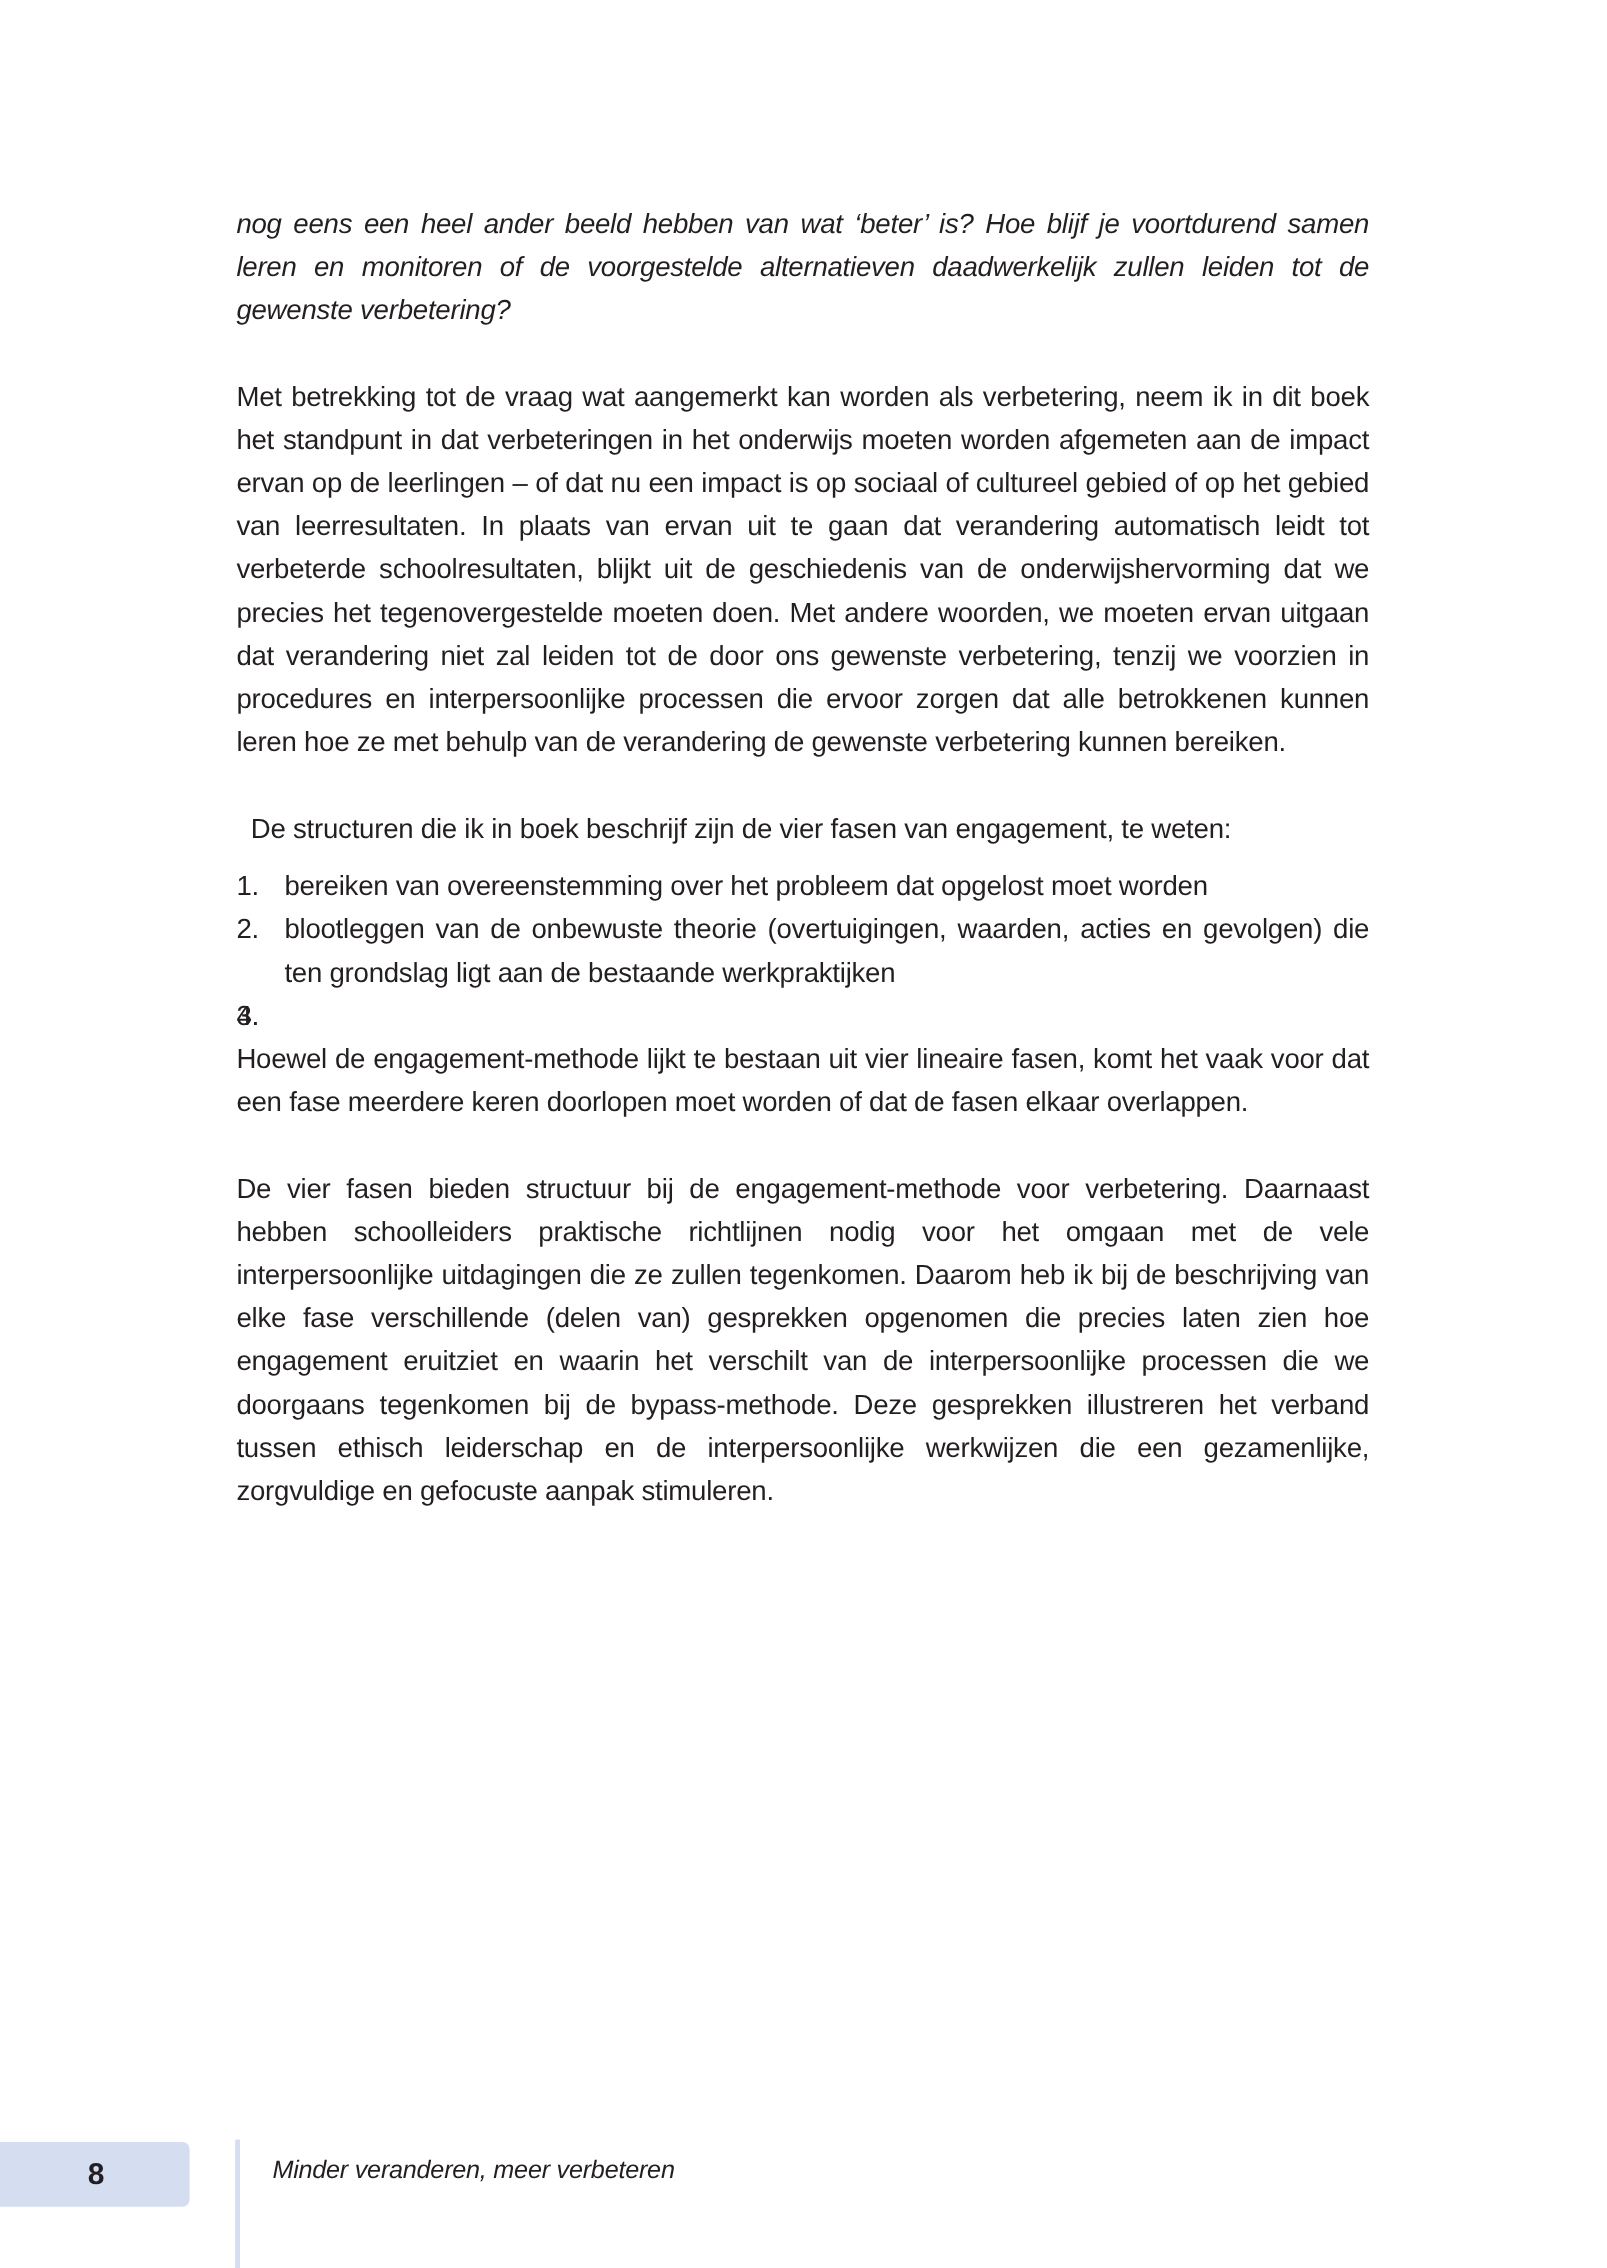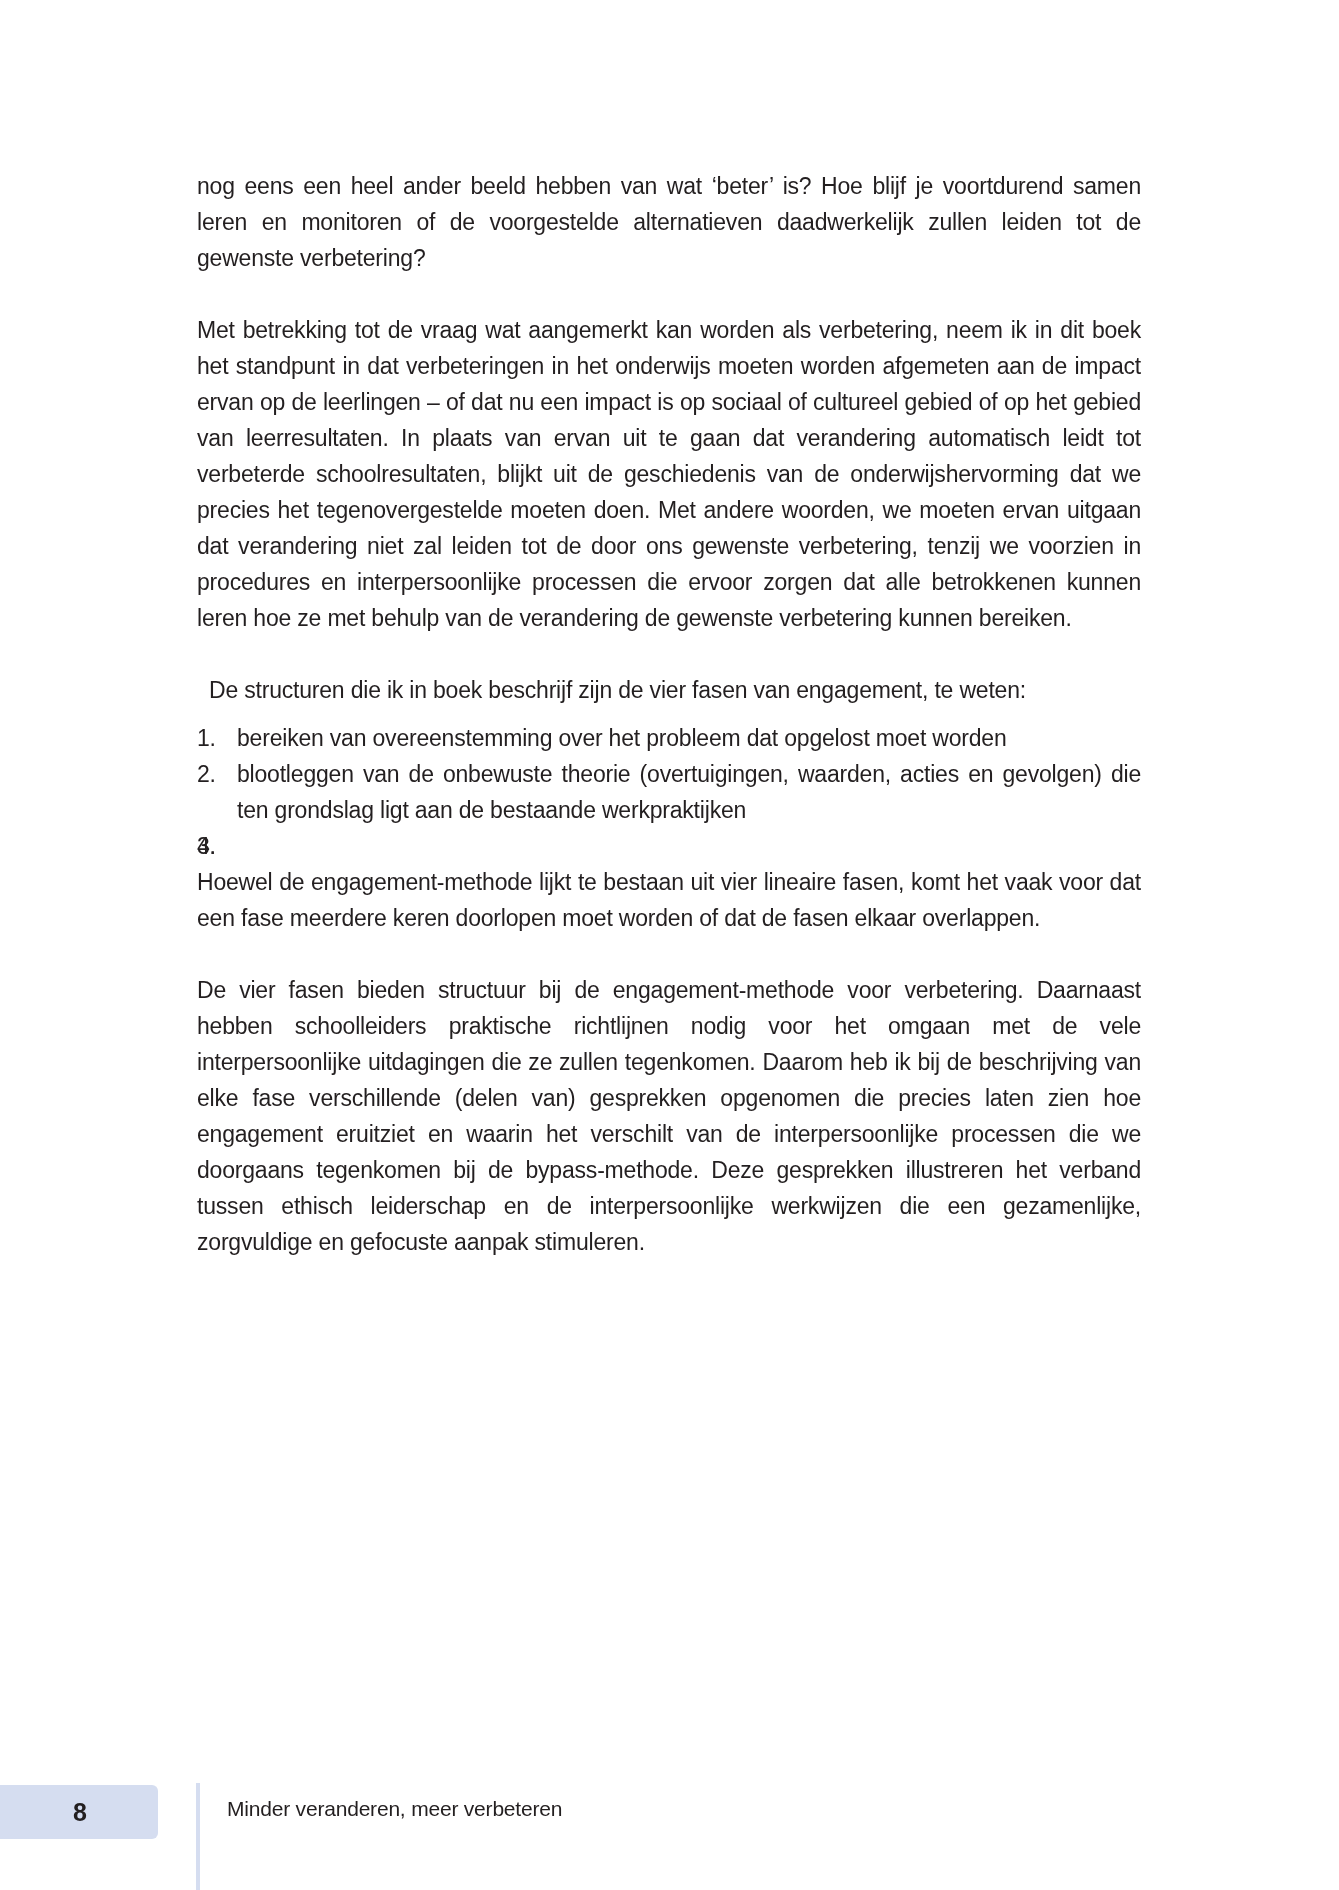--- a/index.html
+++ b/index.html
@@ -23,20 +23,21 @@
       font-size: 23px;
       line-height: 36px;
       letter-spacing: -0.2px;
     }
     .para {
       margin: 0 0 36px 0;
       text-align: justify;
       hyphens: manual;
     }
     .para.italic {
+      font-style: italic;
     }
     .intro {
       margin: 12px;
       text-align: justify;
     }
     .num-list {
       list-style: none;
       margin: 0 0 36px 0;
       padding: 0;
     }
@@ -76,20 +77,21 @@
       top: 1783px;
       width: 4px;
       height: 107px;
       background: #d5ddf0;
     }
     .footer-title {
       position: absolute;
       left: 227px;
       top: 1795px;
       font-family: "Liberation Sans", "DejaVu Sans", sans-serif;
+      font-style: italic;
       font-size: 21px;
       line-height: 28px;
       color: #231f20;
       letter-spacing: -0.2px;
     }
   </style>
 </head>
 <body>
 
 <main class="text-column">

